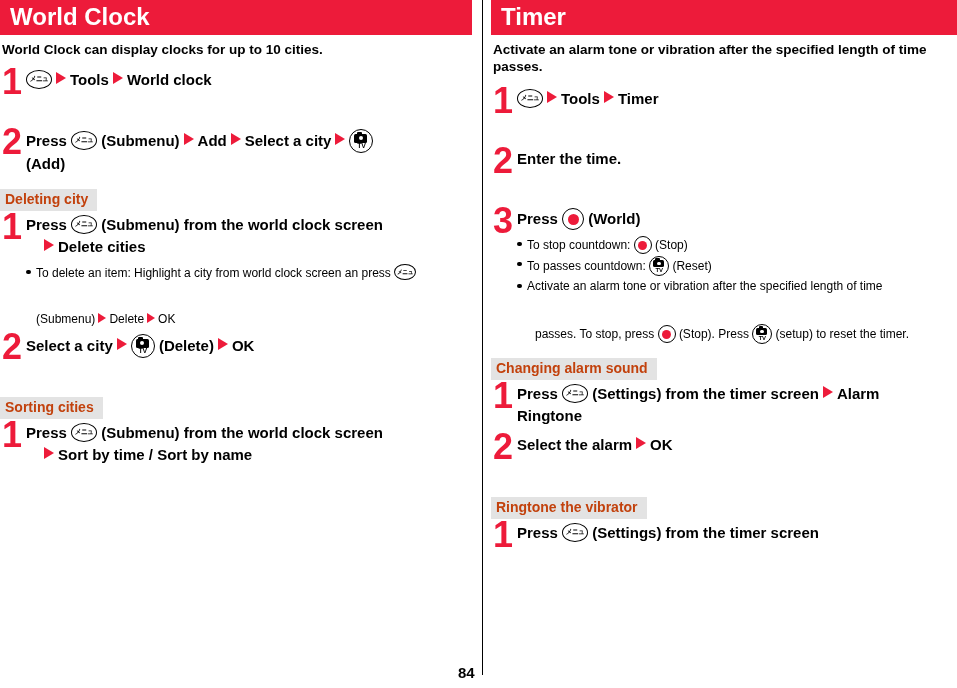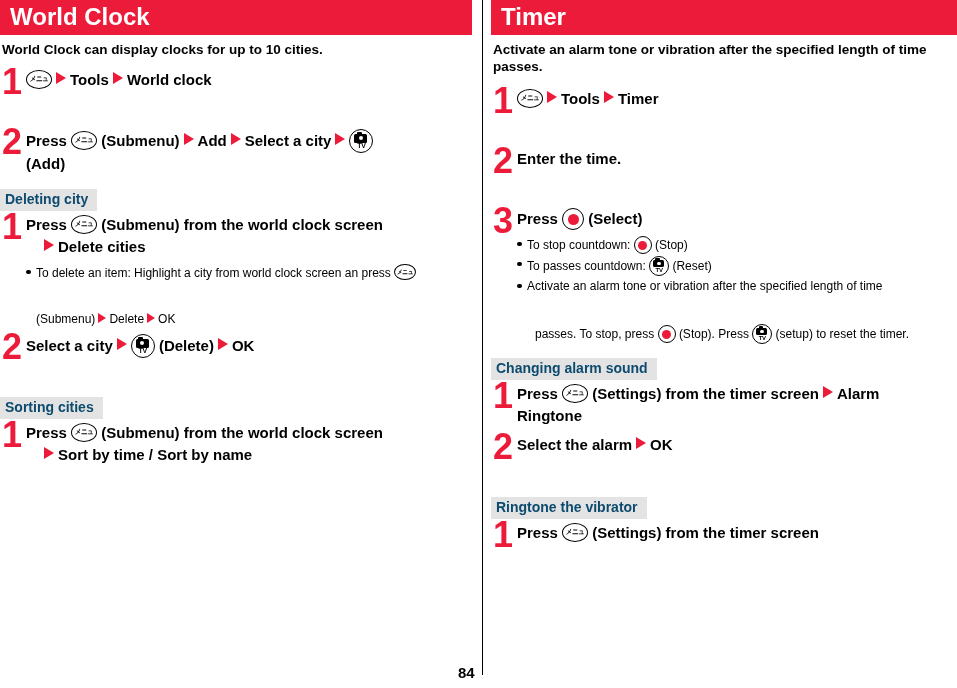--- a/index.html
+++ b/index.html
@@ -208,21 +208,21 @@
     background: #ED1B3A;
     border-radius: 50%;
   }
   .key-center.sm { width: 18px; height: 18px; vertical-align: -5px; }
   .key-center.sm .dot { width: 9px; height: 9px; margin: -4.5px 0 0 -4.5px; }
 
   
   .subhead {
     display: inline-block;
     background: #E3E3E3;
-    color: #0c4a6e;
+    color: #c2410c;
     font-size: 14px;
     font-weight: bold;
     line-height: 19px;
     padding: 1px 9px 2px 5px;
     margin-top: 14px;
   }
 
   
   .note {
     font-size: 12px;
@@ -369,21 +369,21 @@
     </div>
 
     <div class="spacer-md"></div>
 
     
     <div class="step">
       <div class="step-num">3</div>
       <div class="step-body">
         <span>Press</span>
         <span class="key key-center"><span class="dot"></span></span>
-        <span>(Select)</span>
+        <span>(World)</span>
       </div>
 
       <div class="note">
         <span class="bdot"></span>
         <span>To stop countdown:</span>
         <span class="key key-center sm"><span class="dot"></span></span>
         <span>(Stop)</span>
       </div>
 
       <div class="note note-tight">

